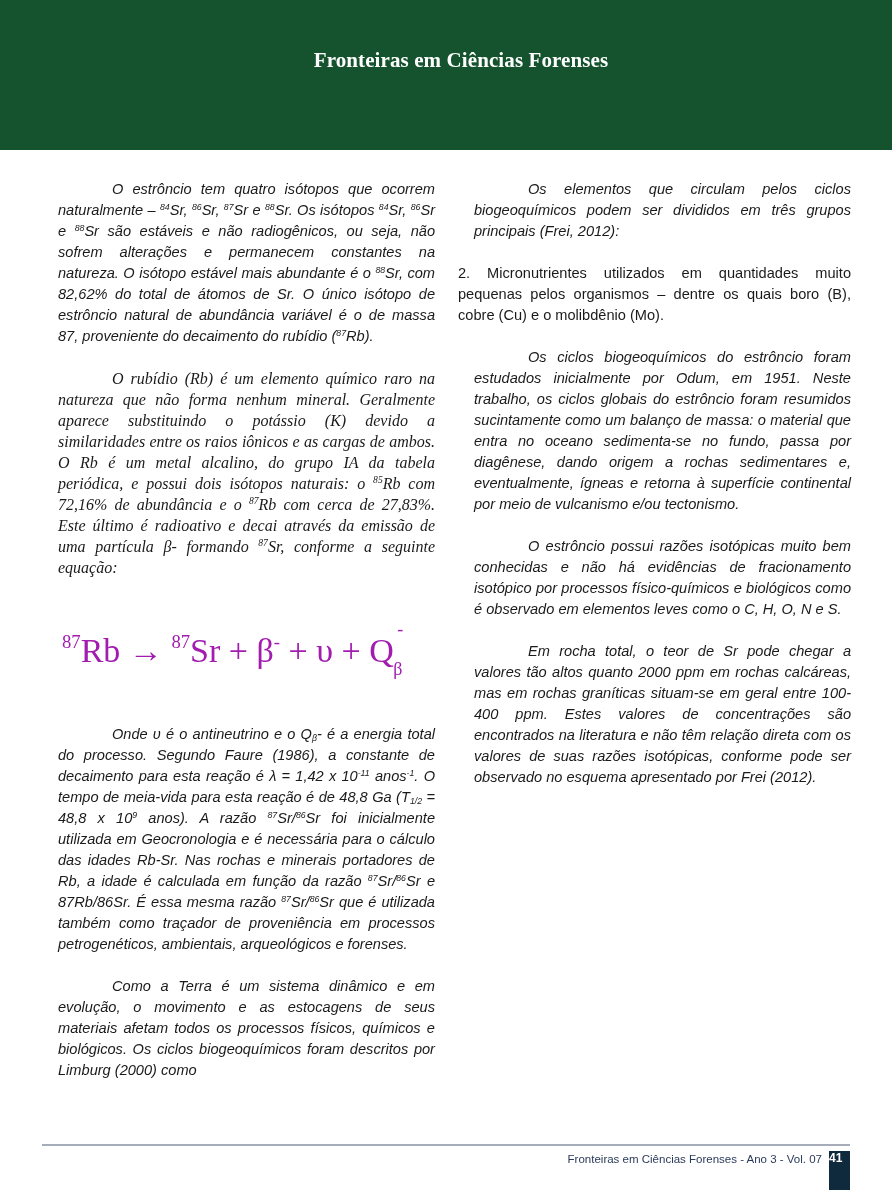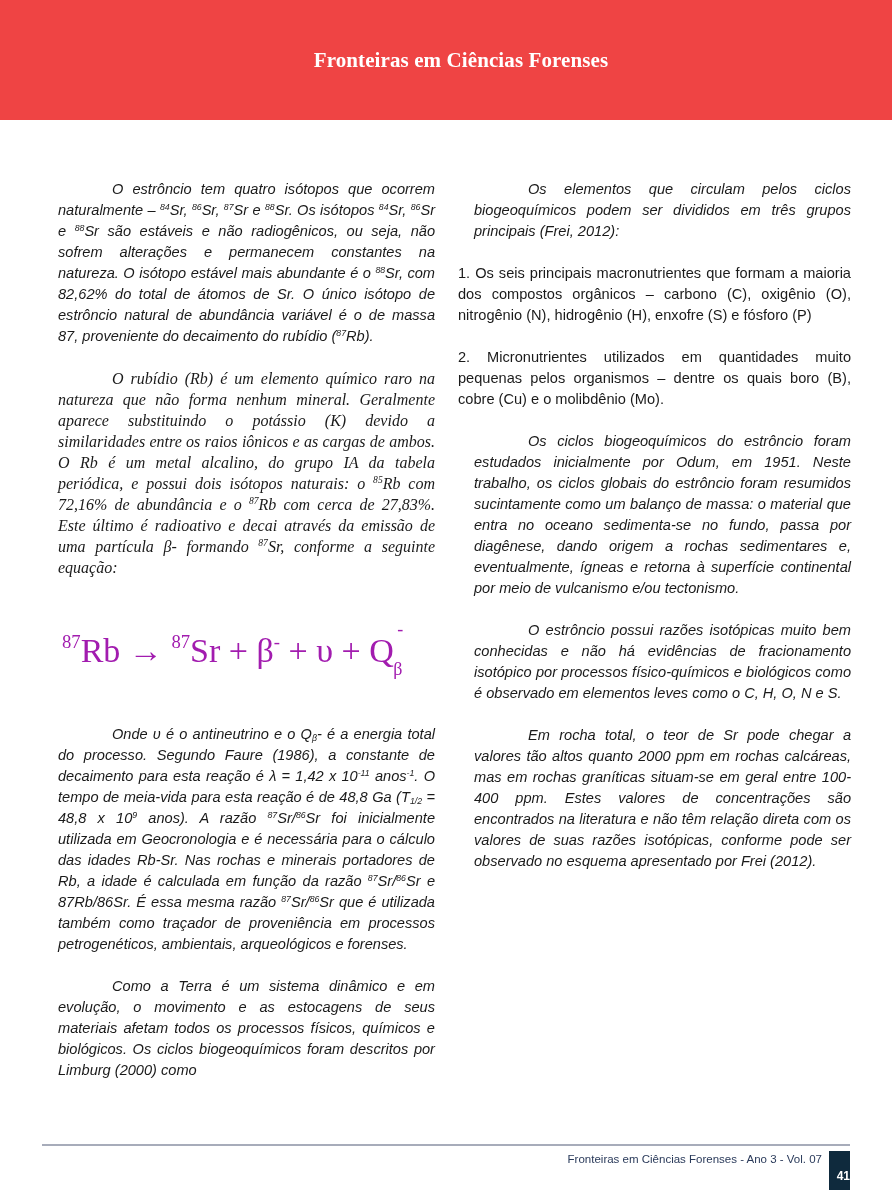--- a/index.html
+++ b/index.html
@@ -2,22 +2,22 @@
 <html><head>
 <meta charset="utf-8">
 <style>
   html, body { margin: 0; padding: 0; }
   body {
     width: 892px; height: 1190px; position: relative; overflow: hidden;
     background: #ffffff; color: #1a1a1a;
     font-family: "Liberation Sans", "DejaVu Sans", sans-serif;
   }
   .header {
-    position: absolute; left: 0; top: 0; width: 892px; height: 120px;
-    background: #ef4444;
+    position: absolute; left: 0; top: 0; width: 892px; height: 150px;
+    background: #14532d;
   }
   .header-title {
     position: absolute; left: 0; right: 0; top: 48px;
     text-align: center; padding-left: 30px;
     color: #ffffff; font-family: "Liberation Serif", "DejaVu Serif", serif;
     font-weight: bold; font-size: 21px; letter-spacing: 0.1px;
   }
   .col {
     position: absolute; top: 179px; width: 393px;
     font-size: 14.6px; line-height: 21px; text-align: justify;
@@ -44,21 +44,21 @@
     position: absolute; left: 42px; top: 1144px; width: 808px; height: 2px;
     background: #a7acba;
   }
   .footer-text {
     position: absolute; right: 70px; top: 1153px;
     font-size: 11.5px; color: #2a3a5a;
   }
   .page-box {
     position: absolute; left: 829px; top: 1151px; width: 21px; height: 39px;
     background: #0f2a3d; color: #ffffff; font-size: 12px; font-weight: bold;
-    text-align: right; padding-top: 18px; box-sizing: border-box;
+    text-align: left; padding-top: 0; box-sizing: border-box;
   }
 </style>
 </head>
 <body>
 
 <div class="header">
   <div class="header-title">Fronteiras em Ciências Forenses</div>
 </div>
 
 <div class="col col-left">
@@ -68,21 +68,20 @@
 
   <div class="equation"><sup>87</sup><span>Rb → </span><sup>87</sup><span>Sr + β</span><sup>-</sup><span> + υ + </span><span class="q-wrap"><span>Q</span><span class="q-sup">-</span><span class="q-sub">β</span></span></div>
 
   <p class="indent"><span>Onde υ é o antineutrino e o Q</span><sub>β</sub><span>- é a energia total do processo. Segundo Faure (1986), a constante de decaimento para esta reação é λ = 1,42 x 10</span><sup>-11</sup><span> anos</span><sup>-1</sup><span>. O tempo de meia-vida para esta reação é de 48,8 Ga (T</span><sub>1/2</sub><span> = 48,8 x 10</span><sup>9</sup><span> anos). A razão </span><sup>87</sup><span>Sr/</span><sup>86</sup><span>Sr foi inicialmente utilizada em Geocronologia e é necessária para o cálculo das idades Rb-Sr. Nas rochas e minerais portadores de Rb, a idade é calculada em função da razão </span><sup>87</sup><span>Sr/</span><sup>86</sup><span>Sr e 87Rb/86Sr. É essa mesma razão </span><sup>87</sup><span>Sr/</span><sup>86</sup><span>Sr que é utilizada também como traçador de proveniência em processos petrogenéticos, ambientais, arqueológicos e forenses.</span></p>
 
   <p class="indent">Como a Terra é um sistema dinâmico e em evolução, o movimento e as estocagens de seus materiais afetam todos os processos físicos, químicos e biológicos. Os ciclos biogeoquímicos foram descritos por Limburg (2000) como</p>
 </div>
 
 <div class="col col-right">
   <p class="indent">Os elementos que circulam pelos ciclos biogeoquímicos podem ser divididos em três grupos principais (Frei, 2012):</p>
-  <div class="list-item">1.  Os seis principais macronutrientes que formam a maioria dos compostos orgânicos – carbono (C), oxigênio (O), nitrogênio (N), hidrogênio (H), enxofre (S) e fósforo (P)</div>
   <div class="list-item">2. Micronutrientes utilizados em quantidades muito pequenas pelos organismos – dentre os quais boro (B), cobre (Cu) e o molibdênio (Mo).</div>
   <p class="indent">Os ciclos biogeoquímicos do estrôncio foram estudados inicialmente por Odum, em 1951. Neste trabalho, os ciclos globais do estrôncio foram resumidos sucintamente como um balanço de massa: o material que entra no oceano sedimenta-se no fundo, passa por diagênese, dando origem a rochas sedimentares e, eventualmente, ígneas e retorna à superfície continental por meio de vulcanismo e/ou tectonismo.</p>
   <p class="indent">O estrôncio possui razões isotópicas muito bem conhecidas e não há evidências de fracionamento isotópico por processos físico-químicos e biológicos como é observado em elementos leves como o C, H, O, N e S.</p>
   <p class="indent">Em rocha total, o teor de Sr pode chegar a valores tão altos quanto 2000 ppm em rochas calcáreas, mas em rochas graníticas situam-se em geral entre 100-400 ppm. Estes valores de concentrações são encontrados na literatura e não têm relação direta com os valores de suas razões isotópicas, conforme pode ser observado no esquema apresentado por Frei (2012).</p>
 </div>
 
 <div class="footer-line"></div>
 <div class="footer-text">Fronteiras em Ciências Forenses - Ano 3 - Vol. 07</div>
 <div class="page-box">41</div>
 

